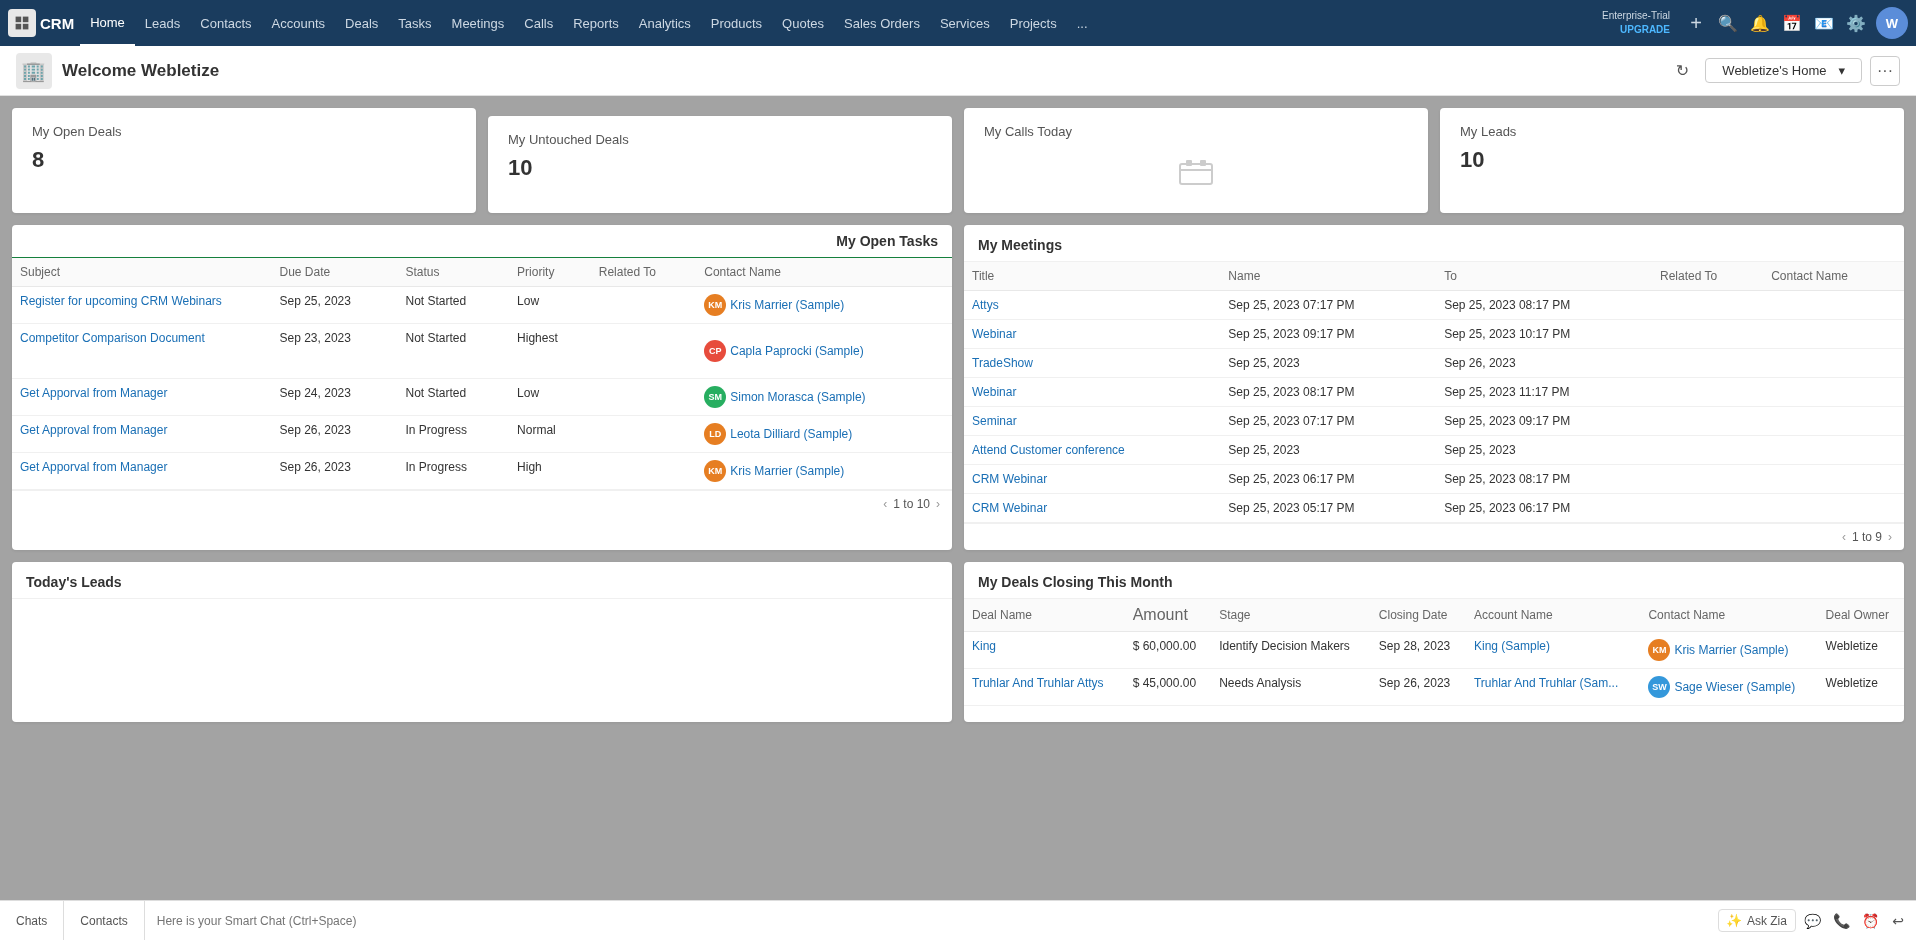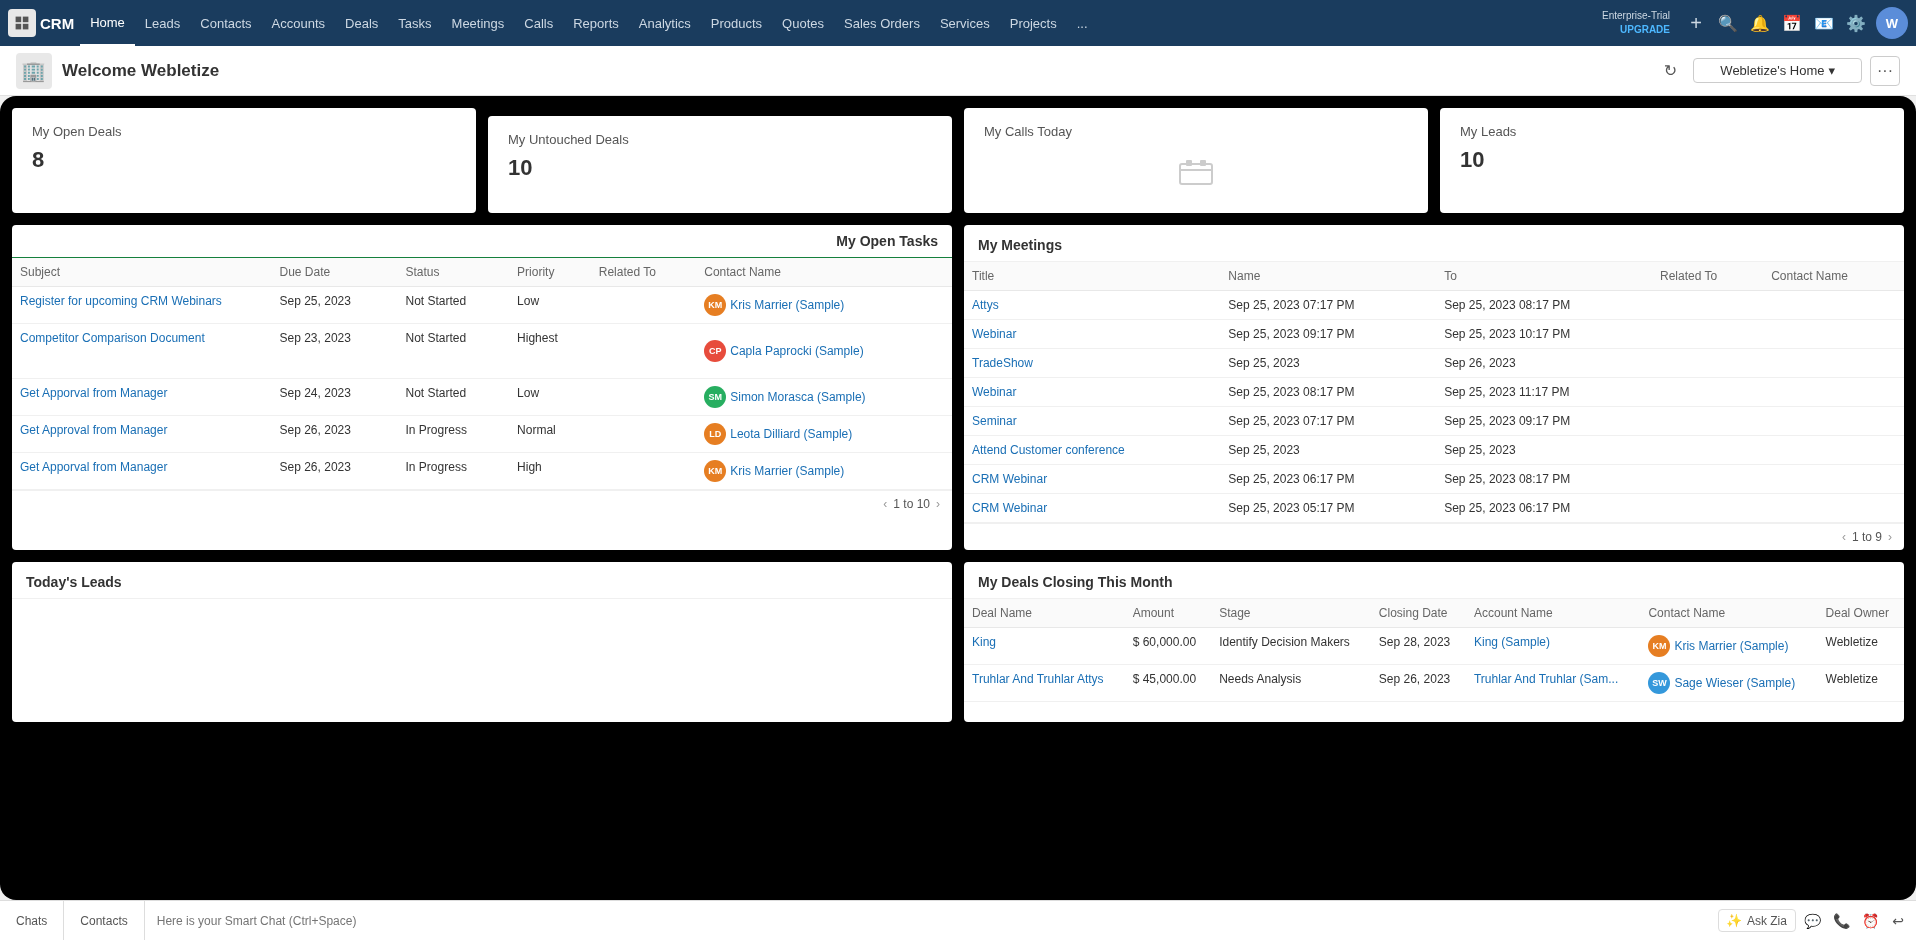--- a/index.html
+++ b/index.html
@@ -56,29 +56,29 @@
   <div style="width:32px;height:32px;display:flex;align-items:center;justify-content:center;color:#cdd8e3;cursor:pointer;font-size:16px;">📧</div>
   <div style="width:32px;height:32px;display:flex;align-items:center;justify-content:center;color:#cdd8e3;cursor:pointer;font-size:16px;">⚙️</div>
   <div style="width:32px;height:32px;border-radius:50%;background:#5b8dd9;display:flex;align-items:center;justify-content:center;color:white;font-weight:bold;font-size:13px;cursor:pointer;margin-left:4px;">W</div>
 </nav>
 
 <div style="display:flex;align-items:center;background:white;padding:0 16px;height:50px;border-bottom:1px solid #e0e0e0;">
   <div style="width:36px;height:36px;background:#e8e8e8;border-radius:4px;display:flex;align-items:center;justify-content:center;margin-right:10px;font-size:20px;">🏢</div>
   <h1 style="font-size:17px;font-weight:bold;color:#333;">Welcome Webletize</h1>
   <div style="margin-left:auto;display:flex;align-items:center;gap:8px;">
     <div style="width:30px;height:30px;display:flex;align-items:center;justify-content:center;cursor:pointer;color:#555;font-size:16px;">↻</div>
-    <div style="display:flex;align-items:center;border:1px solid #ccc;border-radius:4px;padding:4px 26px;background:white;cursor:pointer;font-size:13px;gap:4px;">
+    <div style="display:flex;align-items:center;border:1px solid #ccc;border-radius:4px;padding:4px 16px;background:white;cursor:pointer;font-size:13px;gap:12px;">
       <span>Webletize's Home</span>
       <span>▾</span>
     </div>
     <div style="width:30px;height:30px;display:flex;align-items:center;justify-content:center;border:1px solid #ccc;border-radius:4px;cursor:pointer;font-size:16px;color:#555;">···</div>
   </div>
 </div>
 
-<div style="padding:12px;background:#000000;height:calc(100vh - 136px);overflow-y:auto;border-radius:16px;">
+<div style="padding:12px;background:#a3a3a3;height:calc(100vh - 136px);overflow-y:auto;">
 
   <div style="display:grid;grid-template-columns:1fr 1fr 1fr 1fr;gap:12px;margin-bottom:12px;" id="stats-row">
       <div style="background: white; border-radius: 4px; padding: 16px 20px; box-shadow: rgba(0, 0, 0, 0.08) 0px 1px 3px;">
         <div style="font-size:13px;color:#555;margin-bottom:8px;">My Open Deals</div>
     <div style="font-size:22px;font-weight:bold;color:#333;">8</div>
       </div>
       <div style="background: white; border-radius: 4px; padding: 16px 20px; box-shadow: rgba(0, 0, 0, 0.08) 0px 1px 3px; margin-top: 8px;">
         <div style="font-size:13px;color:#555;margin-bottom:8px;">My Untouched Deals</div>
     <div style="font-size:22px;font-weight:bold;color:#333;">10</div>
       </div>
@@ -279,21 +279,21 @@
       <div style="display:flex;align-items:center;justify-content:center;height:100px;color:#bbb;font-size:13px;"></div>
     </div>
 
     <div style="background:white;border-radius:4px;box-shadow:0 1px 3px rgba(0,0,0,0.08);overflow:hidden;">
       <div style="font-size:14px;font-weight:bold;color:#333;padding:12px 14px 8px;border-bottom:1px solid #f0f0f0;">My Deals Closing This Month</div>
       <div style="overflow:auto;">
         <table style="width:100%;border-collapse:collapse;font-size:12px;">
           <thead>
             <tr id="deals-header-row">
                 <th style="text-align: left; padding: 7px 8px; color: rgb(102, 102, 102); font-weight: normal; border-bottom: 1px solid rgb(232, 232, 232); background: rgb(250, 250, 250); font-size: 12px; white-space: nowrap;">Deal Name</th>
-                <th style="text-align: left; padding: 7px 8px; color: rgb(102, 102, 102); font-weight: normal; border-bottom: 1px solid rgb(232, 232, 232); background: rgb(250, 250, 250); font-size: 12px; white-space: nowrap;">Amount</th>
+                <th style="text-align: left; padding: 7px 8px; color: rgb(102, 102, 102); font-weight: normal; border-bottom: 1px solid rgb(232, 232, 232); background: rgb(250, 250, 250); font-size: 16px; white-space: nowrap;">Amount</th>
                 <th style="text-align: left; padding: 7px 8px; color: rgb(102, 102, 102); font-weight: normal; border-bottom: 1px solid rgb(232, 232, 232); background: rgb(250, 250, 250); font-size: 12px; white-space: nowrap;">Stage</th>
                 <th style="text-align: left; padding: 7px 8px; color: rgb(102, 102, 102); font-weight: normal; border-bottom: 1px solid rgb(232, 232, 232); background: rgb(250, 250, 250); font-size: 12px; white-space: nowrap;">Closing Date</th>
                 <th style="text-align: left; padding: 7px 8px; color: rgb(102, 102, 102); font-weight: normal; border-bottom: 1px solid rgb(232, 232, 232); background: rgb(250, 250, 250); font-size: 12px; white-space: nowrap;">Account Name</th>
                 <th style="text-align: left; padding: 7px 8px; color: rgb(102, 102, 102); font-weight: normal; border-bottom: 1px solid rgb(232, 232, 232); background: rgb(250, 250, 250); font-size: 12px; white-space: nowrap;">Contact Name</th>
                 <th style="text-align: left; padding: 7px 8px; color: rgb(102, 102, 102); font-weight: normal; border-bottom: 1px solid rgb(232, 232, 232); background: rgb(250, 250, 250); font-size: 12px; white-space: nowrap;">Deal Owner</th>
               </tr>
           </thead>
           <tbody id="deals-body">
               <tr>
                 <td style="padding: 7px 8px; border-bottom: 1px solid rgb(240, 240, 240); vertical-align: top; font-size: 12px;"><a style="color:#1a6fb5;cursor:pointer;text-decoration:none;">King</a></td>

